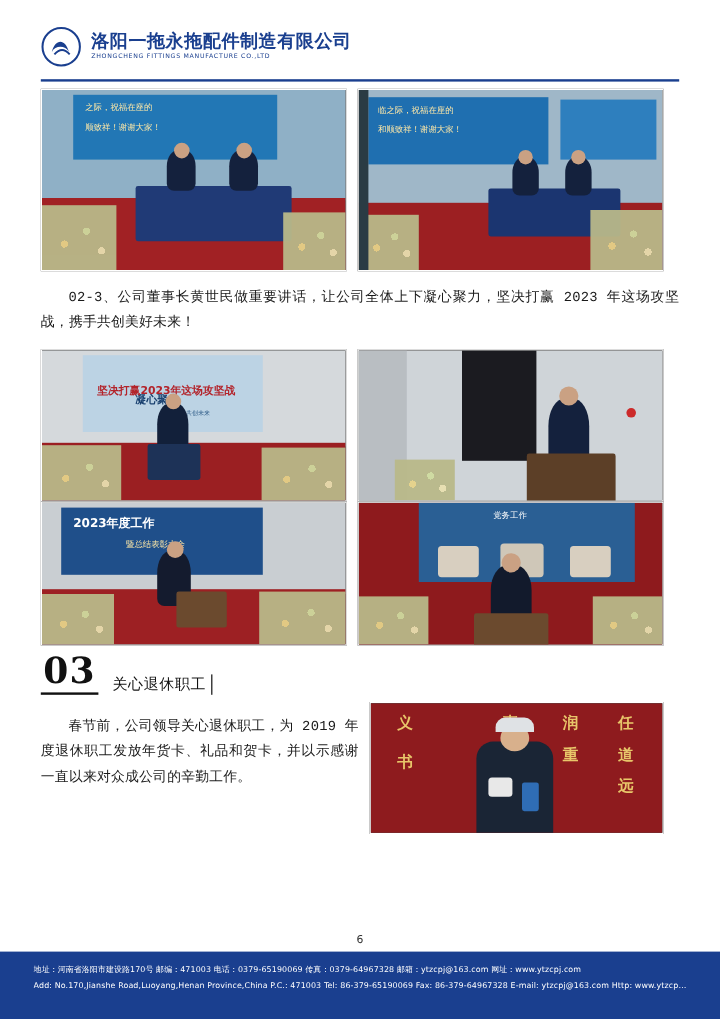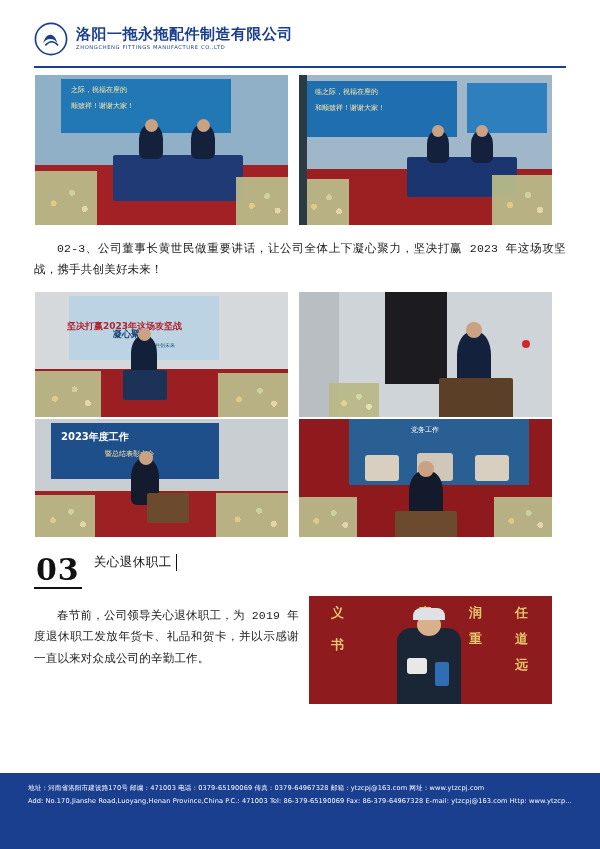--- a/index.html
+++ b/index.html
@@ -101,23 +101,23 @@
     font-size: 11.5px;
     line-height: 1.85;
     color: #1a1a1a;
     text-align: justify;
     text-indent: 2em;
     margin: 12px 0 10px 0;
     letter-spacing: 0.2px;
   }
   .section-head {
     display: flex;
-    align-items: flex-start;
+    align-items: flex-end;
     gap: 12px;
-    margin-top: 16px;
+    margin-top: 6px;
   }
   .section-num {
     font-family: "DejaVu Serif", "Liberation Serif", serif;
     font-size: 30px;
     font-weight: bold;
     letter-spacing: 1px;
     color: #111;
     border-bottom: 2px solid #111;
     line-height: 1.05;
     padding: 0 2px 2px 2px;
@@ -135,21 +135,21 @@
     left: 0; right: 0;
     bottom: 60px;
     text-align: center;
     font-size: 9px;
     color: #333;
   }
   .footer {
     position: absolute;
     left: 0; right: 0;
     bottom: 0;
-    height: 76px;
+    height: 56px;
     background: #1a3f8f;
     color: #ffffff;
     padding: 9px 28px 0 28px;
     box-sizing: border-box;
   }
   .footer-line {
     font-size: 6.6px;
     line-height: 1.9;
     letter-spacing: 0.1px;
     white-space: nowrap;
@@ -280,21 +280,21 @@
       </div>
     </div>
 
     <p class="para">02-3、公司董事长黄世民做重要讲话，让公司全体上下凝心聚力，坚决打赢 2023 年这场攻坚战，携手共创美好未来！</p>
 
     <div class="photo-row">
       <div class="photo" style="width:255px;height:127px;">
         <div class="ph-wall" style="height:80px;background:#d5d9dc;"></div>
         <div class="ph-screen" style="left:34px;top:4px;width:150px;height:64px;background:#bcd3e4;"></div>
         <div class="ph-screen-text" style="left:78px;top:12px;color:#19406f;font-size:9px;font-weight:bold;margin-top:24px;">凝心聚力</div>
-        <div class="ph-screen-text" style="left:32px;top:28px;color:#b3232a;font-size:9px;font-weight:bold;">坚决打赢2023年这场攻坚战</div>
+        <div class="ph-screen-text" style="left:46px;top:28px;color:#b3232a;font-size:9px;font-weight:bold;">坚决打赢2023年这场攻坚战</div>
         <div class="ph-screen-text" style="left:120px;top:50px;color:#2c5a86;font-size:5px;">共创未来</div>
         <div class="ph-stage-floor" style="height:48px;background:#9b1f22;"></div>
         <div class="ph-person" style="left:96px;top:44px;width:26px;height:44px;background:#12203a;"></div>
         <div class="ph-head" style="left:103px;top:36px;width:13px;height:13px;"></div>
         <div class="ph-podium" style="left:88px;top:78px;width:44px;height:30px;background:#1d3257;"></div>
         <div class="ph-flowers" style="left:0;width:66px;height:46px;"></div>
         <div class="ph-flowers" style="right:0;width:70px;height:44px;"></div>
       </div>
       <div class="photo" style="width:255px;height:127px;">
         <div class="ph-wall" style="height:127px;background:#cfd4d8;"></div>

